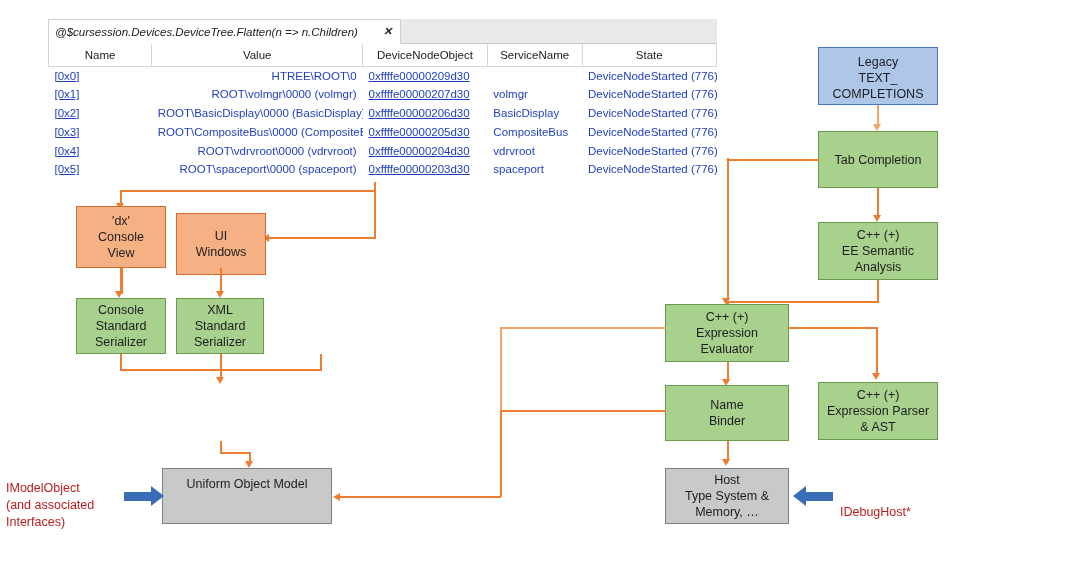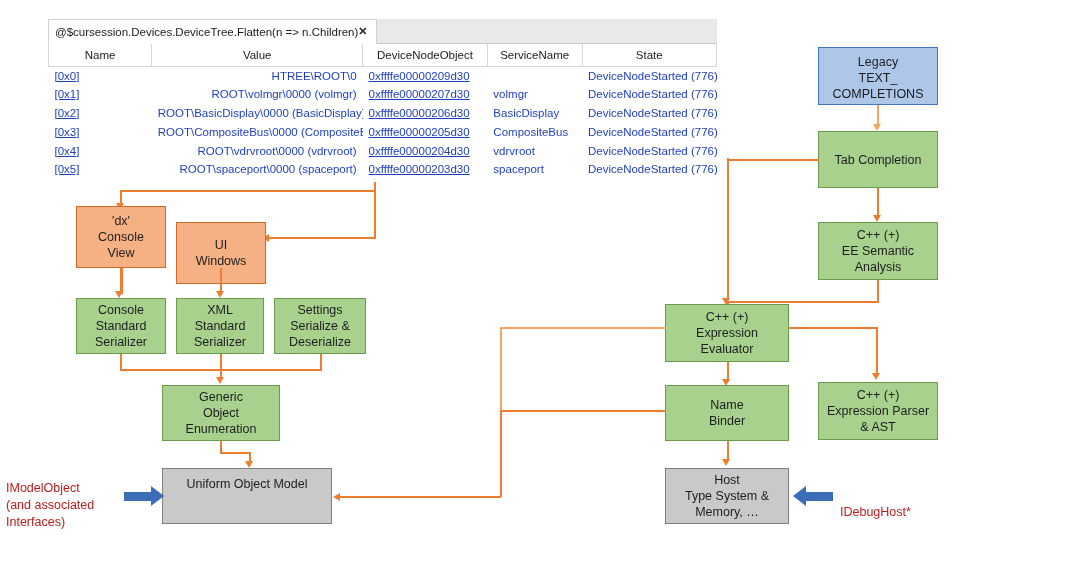--- a/index.html
+++ b/index.html
@@ -33,24 +33,25 @@
   #tab-active {
     position: absolute;
     left: 0; top: 0;
     height: 25px;
     padding: 0 8px 0 6px;
     background: #ffffff;
     border: 1px solid #d0d0d0;
     border-bottom: 1px solid #ffffff;
     display: flex;
     align-items: center;
-    gap: 0;
+    gap: 25px;
     font-size: 11.5px;
     color: #1b1b1b;
     white-space: nowrap;
+    font-style: italic;
   }
   #tab-close {
     font-size: 11px;
     color: #2b2b2b;
     font-weight: bold;
     cursor: pointer;
     line-height: 1;
   }
   #grid {
     position: absolute;
@@ -209,59 +210,49 @@
   <div class="arw down" style="left:116px; top:203px;"></div>
 
   <div class="ln h" style="left:268px; top:237px; width:108px;"></div>
   <div class="arw left" style="left:262px; top:233.5px;"></div>
 
   <div class="node n-salmon" style="left:76px; top:206px; width:90px; height:62px;">
     <span class="lbl">'dx'
 Console
 View</span>
   </div>
-  <div class="node n-salmon" style="left:176px; top:222px; width:90px; height:62px;">
+  <div class="node n-salmon" style="left:176px; top:213px; width:90px; height:62px;">
     <span class="lbl">UI
 Windows</span>
   </div>
 
   <div class="ln v" style="left:120px; top:268px; height:26px; width:3px;"></div>
   <div class="arw down" style="left:115px; top:291px;"></div>
 
   <div class="ln v" style="left:220px; top:268px; height:26px;"></div>
   <div class="arw down" style="left:216px; top:291px;"></div>
 
   <div class="node n-green" style="left:76px; top:298px; width:90px; height:56px;">
     <span class="lbl">Console
 Standard
 Serializer</span>
   </div>
   <div class="node n-green" style="left:176px; top:298px; width:88px; height:56px;">
     <span class="lbl">XML
 Standard
 Serializer</span>
-  </div>
-  <div class="node n-green" style="left:274px; top:298px; width:92px; height:56px;">
-    <span class="lbl">Settings
-Serialize &amp;
-Deserialize</span>
   </div>
 
   <div class="ln v" style="left:120px; top:354px; height:16px;"></div>
   <div class="ln v" style="left:220px; top:354px; height:16px;"></div>
   <div class="ln v" style="left:320px; top:354px; height:16px;"></div>
   <div class="ln h" style="left:120px; top:369px; width:202px;"></div>
   <div class="ln v" style="left:220px; top:369px; height:10px;"></div>
   <div class="arw down" style="left:216px; top:377px;"></div>
 
-  <div class="node n-green" style="left:162px; top:385px; width:118px; height:56px;">
-    <span class="lbl">Generic
-Object
-Enumeration</span>
-  </div>
 
   <div class="ln v" style="left:220px; top:441px; height:12px;"></div>
   <div class="ln h" style="left:220px; top:452px; width:30px;"></div>
   <div class="ln v" style="left:249px; top:452px; height:10px;"></div>
   <div class="arw down" style="left:245px; top:461px;"></div>
 
   <div class="node n-gray" style="left:162px; top:468px; width:170px; height:56px; align-items:flex-start; padding-top:7px;">
     <span class="lbl">Uniform Object Model</span>
   </div>
 

